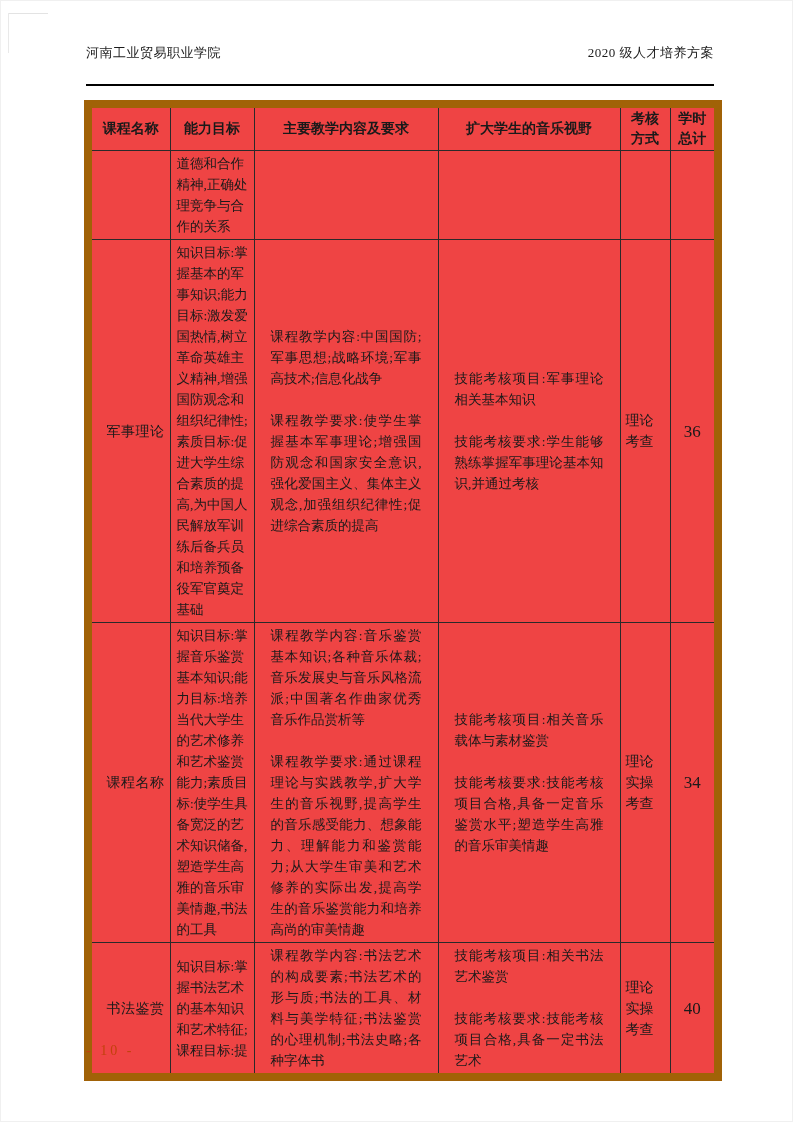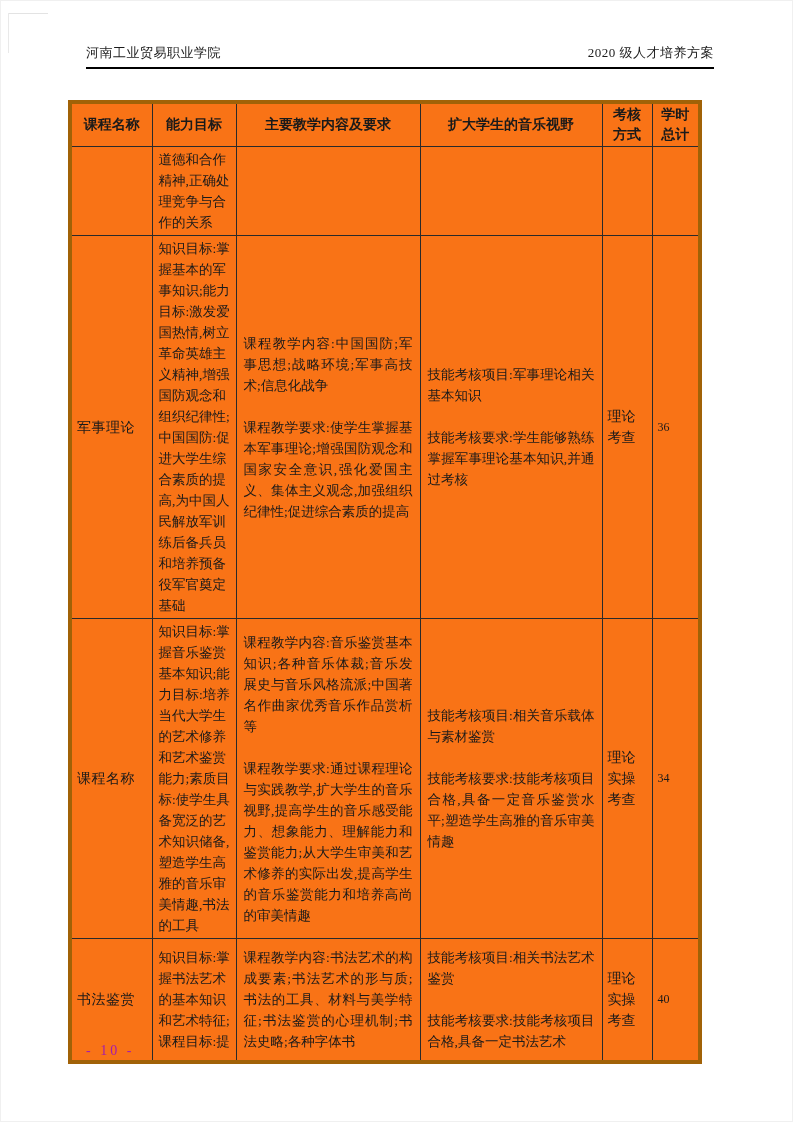--- a/index.html
+++ b/index.html
@@ -24,65 +24,65 @@
   }
   .doc-header {
     position: absolute;
     top: 44px; left: 86px; right: 79px;
     display: flex;
     justify-content: space-between;
     align-items: flex-end;
     font-size: 13px;
     letter-spacing: 0.5px;
     border-bottom: 2px solid #000;
-    padding-bottom: 5px;
+    padding-bottom: 22px;
   }
   table.course-table {
     position: absolute;
-    top: 100px; left: 68px;
+    top: 100px; left: 84px;
     width: 630px;
     border-collapse: collapse;
     table-layout: fixed;
-    border: 4px solid #a16207;
-    background: #f97316;
+    border: 8px solid #a16207;
+    background: #ef4444;
   }
   .course-table th, .course-table td {
     border: 1px solid #2a2a2a;
     vertical-align: middle;
     overflow: hidden;
   }
   .course-table th {
     font-size: 14px;
     font-weight: bold;
     text-align: center;
     line-height: 20px;
     white-space: pre-line;
     padding: 1px 2px;
   }
   .course-table td {
     font-size: 13.5px;
     line-height: 21px;
     padding: 2px 5px;
   }
-  td.cell-course   { text-align: left; font-size: 14px; letter-spacing: 0.5px; margin-left: 8px; }
+  td.cell-course   { text-align: right; font-size: 14px; letter-spacing: 0.5px; margin-left: 8px; }
   td.cell-goal     { text-align: left;  padding: 2px 3px 2px 6px; white-space: pre-line; }
   td.cell-content,
-  td.cell-assess   { text-align: justify; white-space: pre-line; padding: 2px 7px; }
+  td.cell-assess   { text-align: justify; white-space: pre-line; padding: 2px 16px; }
   td.cell-method   { text-align: left; white-space: pre-line; font-size: 14px; }
-  td.cell-hours    { text-align: left; font-size: 12px; }
+  td.cell-hours    { text-align: center; font-size: 17px; }
   tr.hdr  { height: 42px; }
   tr.r0   { height: 88px; }
   tr.r1   { height: 370px; }
   tr.r2   { height: 310px; }
   tr.r3   { height: 123px; }
   .doc-footer {
     position: absolute;
     left: 86px; top: 1043px;
     font-size: 14px;
-    color: #a21caf;
+    color: #c2410c;
     letter-spacing: 3px;
   }
 </style>
 </head>
 <body>
 
 <div class="page">
   <div class="scan-edge-top"></div>
   <div class="scan-edge-left"></div>
 
@@ -116,21 +116,21 @@
       <tr class="r0">
         <td class="cell-course"></td>
         <td class="cell-goal">道德和合作精神,正确处理竞争与合作的关系</td>
         <td class="cell-content"></td>
         <td class="cell-assess"></td>
         <td class="cell-method"></td>
         <td class="cell-hours"></td>
       </tr>
       <tr class="r1">
         <td class="cell-course">军事理论</td>
-        <td class="cell-goal">知识目标:掌握基本的军事知识;能力目标:激发爱国热情,树立革命英雄主义精神,增强国防观念和组织纪律性;中国国防:促进大学生综合素质的提高,为中国人民解放军训练后备兵员和培养预备役军官奠定基础</td>
+        <td class="cell-goal">知识目标:掌握基本的军事知识;能力目标:激发爱国热情,树立革命英雄主义精神,增强国防观念和组织纪律性;素质目标:促进大学生综合素质的提高,为中国人民解放军训练后备兵员和培养预备役军官奠定基础</td>
         <td class="cell-content">课程教学内容:中国国防;军事思想;战略环境;军事高技术;信息化战争
 
 课程教学要求:使学生掌握基本军事理论;增强国防观念和国家安全意识,强化爱国主义、集体主义观念,加强组织纪律性;促进综合素质的提高</td>
         <td class="cell-assess">技能考核项目:军事理论相关基本知识
 
 技能考核要求:学生能够熟练掌握军事理论基本知识,并通过考核</td>
         <td class="cell-method">理论
 考查</td>
         <td class="cell-hours">36</td>
       </tr>

